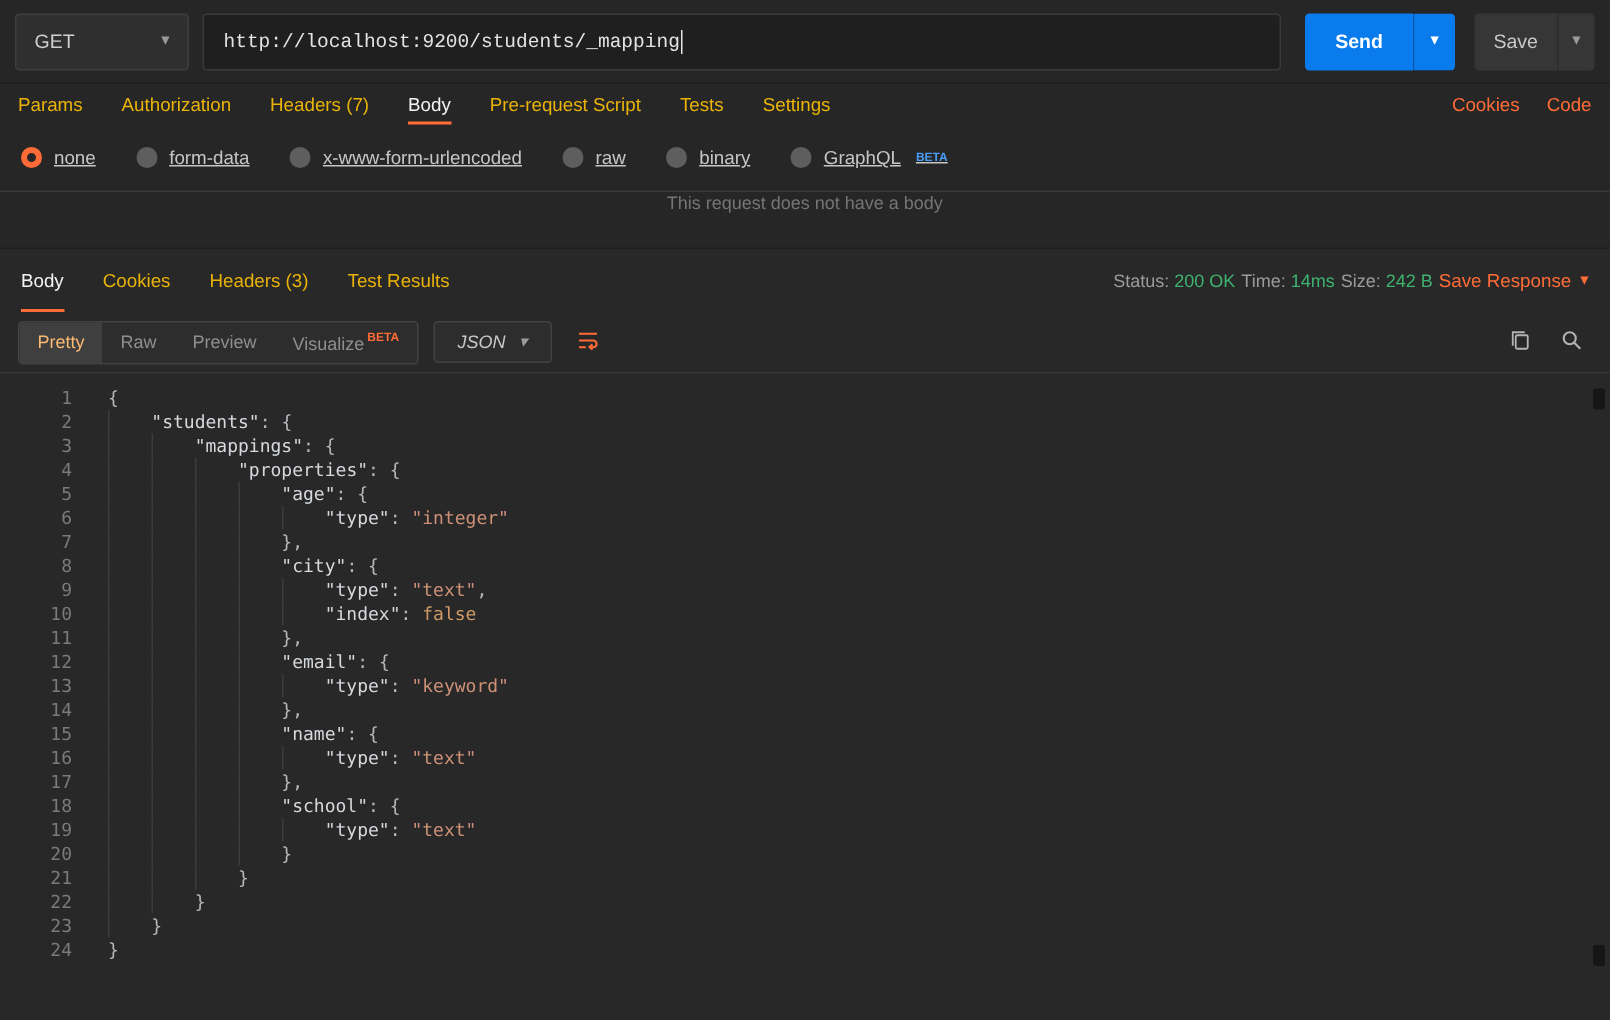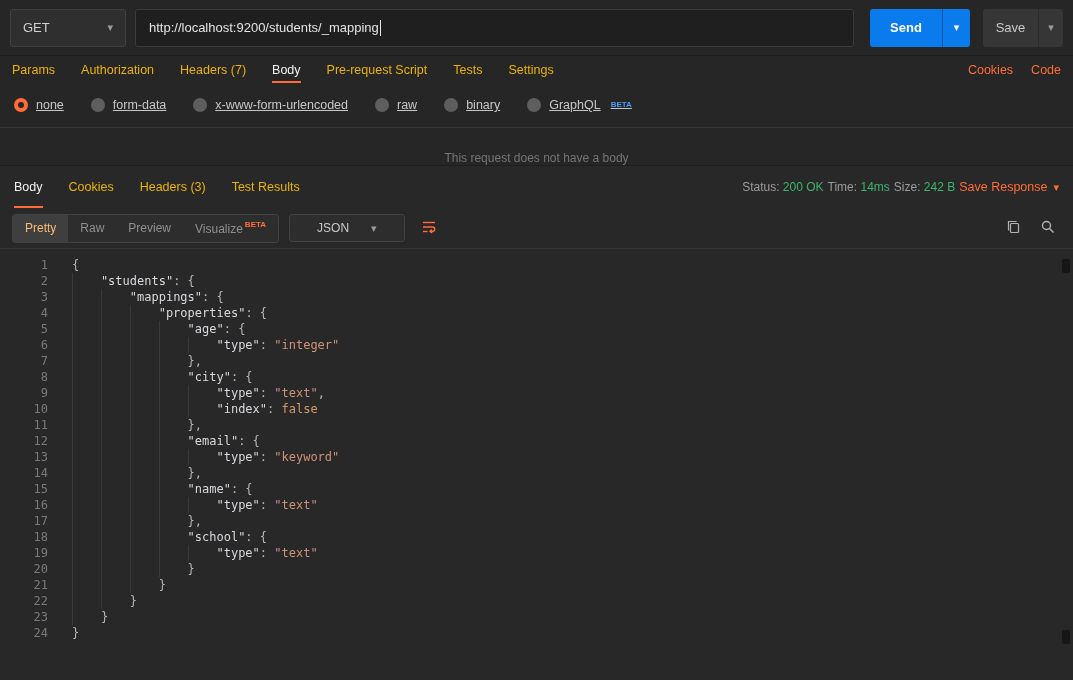--- a/index.html
+++ b/index.html
@@ -5,21 +5,21 @@
   * { margin:0; padding:0; box-sizing:border-box; }
   html,body { width:1073px; height:680px; }
   body { background:#282828; font-family:"Liberation Sans",sans-serif; overflow:hidden; color:#ccc; }
   .app { display:flex; flex-direction:column; width:100%; height:100%; }
 
   
   .top-bar { height:56px; background:#262626; display:flex; align-items:center; padding:0 10px; border-bottom:1px solid #1e1e1e; flex:none; }
   .method-select { width:116px; height:38px; background:#2f2f2f; border:1px solid #3f3f3f; border-radius:3px; display:flex; align-items:center; justify-content:space-between; padding:0 12px; cursor:pointer; }
   .method-select .label { font-size:13px; color:#cfcfcf; }
   .caret { font-size:11px; color:#9a9a9a; line-height:1; }
-  .url-input { flex:1; height:38px; margin-left:9px; background:#1f1f1f; border:1px solid #3a3a3a; border-radius:3px; display:flex; align-items:center; padding:0 13px; font-size:13px; color:#e3e3e3; cursor:text; }
+  .url-input { flex:1; height:38px; margin-left:9px; background:#1f1f1f; border:1px solid #3a3a3a; border-radius:3px; display:flex; align-items:center; padding:0 13px; font-size:13px; color:#e3e3e3; cursor:text;font-family:Liberation Mono, monospace; }
   .text-caret { display:inline-block; width:1px; height:16px; background:#e8e8e8; margin-left:1px; }
   .send-group { display:flex; margin-left:16px; height:38px; }
   .send-main { width:72px; background:var(--blue); border:none; border-radius:3px 0 0 3px; color:#fff; font-size:13px; font-weight:700; font-family:inherit; cursor:pointer; }
   .send-caret { width:28px; background:var(--blue); border:none; border-left:1px solid rgba(0,0,0,.28); border-radius:0 3px 3px 0; cursor:pointer; display:flex; align-items:center; justify-content:center; }
   .send-caret .caret { color:#fff; }
   .save-group { display:flex; margin-left:13px; height:38px; }
   .save-main { width:55px; background:#363636; border:none; border-radius:3px 0 0 3px; color:#c9c9c9; font-size:13px; font-family:inherit; cursor:pointer; }
   .save-caret { width:25px; background:#363636; border:none; border-left:1px solid #2a2a2a; border-radius:0 3px 3px 0; display:flex; align-items:center; justify-content:center; cursor:pointer; }
 
   
@@ -32,38 +32,38 @@
   .link { color:var(--accent); font-size:12.5px; cursor:pointer; }
 
   
   .body-options { height:45px; background:#262626; border-bottom:1px solid #383838; display:flex; align-items:center; padding:0 14px; gap:27px; flex:none; }
   .radio-opt { display:flex; align-items:center; gap:8px; cursor:pointer; font-size:12.5px; color:#c6c6c6;text-decoration:underline; }
   .radio { width:14px; height:14px; border-radius:50%; background:#5e5e5e; flex:none; }
   .radio.selected { background:#262626; border:4px solid var(--accent); }
   sup.beta { font-size:8px; font-weight:700; margin-left:2px; position:relative; top:-1px; }
   .beta-blue { color:var(--beta_blue); }
   .beta-orange { color:var(--accent); }
-  .empty-row { height:38px; background:#262626; display:flex; align-items:flex-end; justify-content:center; font-size:12px; color:#757575; border-bottom:1px solid #1e1e1e; flex:none; }
+  .empty-row { height:38px; background:#262626; display:flex; align-items:flex-start; justify-content:center; font-size:12px; color:#757575; border-bottom:1px solid #1e1e1e; flex:none; }
 
   
   .resp-header { height:42px; display:flex; align-items:stretch; justify-content:space-between; padding:0 14px; flex:none; }
   .resp-meta { display:flex; align-items:center; gap:4px; }
   .meta { font-size:12px; white-space:nowrap; }
   .meta .lbl { color:#9b9b9b; }
   .meta .val { color:var(--green); }
   .save-response { display:flex; align-items:center; gap:6px; color:var(--accent); font-size:12.5px; cursor:pointer; }
   .save-response .caret { color:var(--accent); }
 
   
   .viewer-bar { height:40px; display:flex; align-items:center; justify-content:space-between; padding:0 12px; flex:none; }
   .viewer-left { display:flex; align-items:center; }
   .segmented { display:flex; background:#2d2d2d; border:1px solid #424242; border-radius:3px; overflow:hidden; }
   .seg { padding:6px 12px; font-size:12px; color:#8f8f8f; cursor:pointer; white-space:nowrap; }
   .seg.active { background:#3f3f3f; color:#fdba74; }
-  .lang-select { margin-left:10px; display:flex; align-items:center; gap:22px; padding:6px 27px; background:#2d2d2d; border:1px solid #424242; border-radius:3px; font-size:12px; color:#c9c9c9; cursor:pointer; }
+  .lang-select { margin-left:10px; display:flex; align-items:center; gap:9px; padding:6px 15px; background:#2d2d2d; border:1px solid #424242; border-radius:3px; font-size:12px; color:#c9c9c9; cursor:pointer;font-style:italic; }
   .icon-btn { width:28px; height:28px; display:flex; align-items:center; justify-content:center; cursor:pointer; background:none; border:none; }
   .wrap-btn { margin-left:10px; }
   .viewer-right { display:flex; align-items:center; gap:6px; }
 
   
   .code-area { flex:1; position:relative; border-top:1px solid #383838; display:flex; padding-top:8px; font-family:"DejaVu Sans Mono",monospace; font-size:12px; line-height:16px; overflow:hidden; }
   .gutter { width:48px; flex:none; text-align:right; color:#7a7a7a; user-select:none; }
   .ln { height:16px; }
   .code { flex:1; padding-left:24px; white-space:pre; }
   .code-line { height:16px; }

